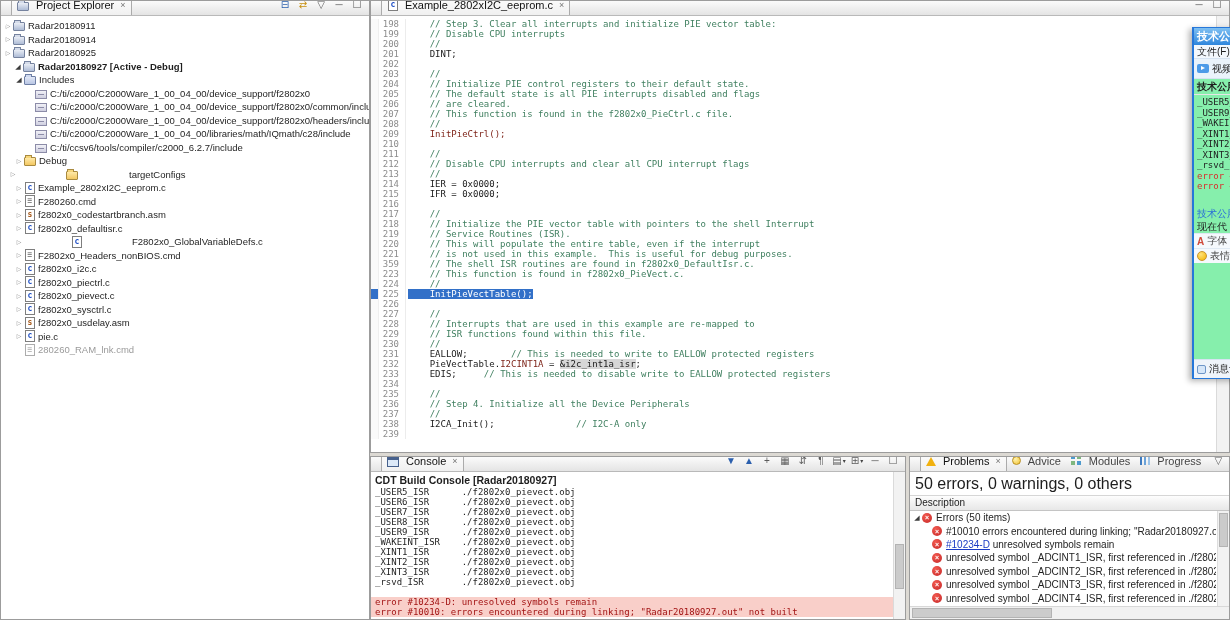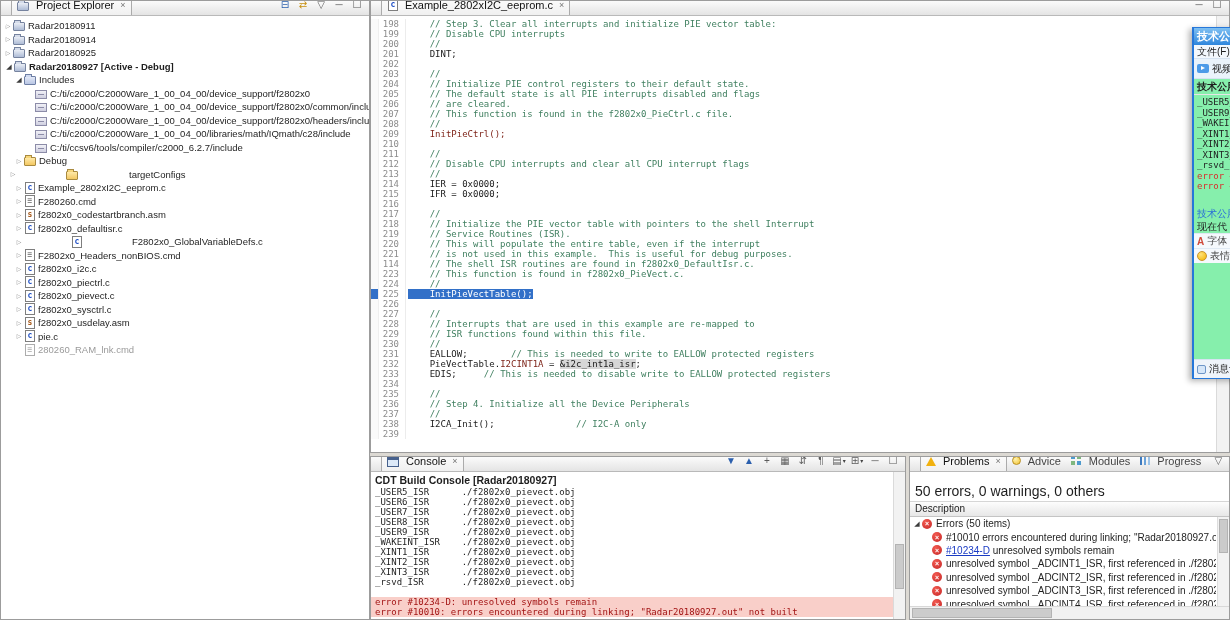--- a/index.html
+++ b/index.html
@@ -80,21 +80,21 @@
   .vscroll { position:absolute; right:0; top:0; bottom:0; width:13px; background:#F2F2F2; border-left:1px solid #DADADA; }
   .vthumb { position:absolute; left:1px; right:1px; background:#CBCBCB; border:1px solid #B3B3B3; }
 
   
   .console-body { flex:1; overflow:hidden; background:#fff; position:relative; }
   .console-title { font-weight:bold; font-size:10.5px; padding:2px 4px 1px; }
   .console-line { font-family:"DejaVu Sans Mono", monospace; font-size:9px; line-height:10px; white-space:pre; padding-left:4px; }
   .console-line.error { background:#F9CFC9; color:#A31515; }
 
   
-  .problems-summary { font-size:14px; padding:11px 5px 2px; background:#fff; }
+  .problems-summary { font-size:16px; padding:3px 5px 2px; background:#fff; }
   .col-header { height:16px; background:linear-gradient(#FDFDFD,#E7E7E7); border-top:1px solid #D6D6D6; border-bottom:1px solid #C4C4C4;
     font-size:10px; padding:1px 5px; color:#222; }
   .rows-wrap { flex:1; position:relative; overflow:hidden; }
   .prow { display:flex; align-items:center; height:13.4px; white-space:nowrap; overflow:hidden; font-size:10px; padding-right:13px; }
   .prow.group { padding-left:2px; }
   .prow.item  { padding-left:22px; }
   .err-icon { width:10px; height:10px; border-radius:50%; background:radial-gradient(circle at 35% 30%, #F25A50, #C62828);
     color:#fff; font-size:7px; font-weight:bold; display:flex; align-items:center; justify-content:center; flex:none; margin-right:4px; line-height:1; }
   .plabel { overflow:hidden; }
   .plink { color:#1A3BC4; text-decoration:underline; }
@@ -155,21 +155,21 @@
       <div class="tree-row" style="padding-left: 2px;">
         <span class="twistie collapsed">▷</span>
         <span class="ticon icon-project"></span>
         <span class="tlabel">Radar20180914</span>
       </div>
       <div class="tree-row" style="padding-left: 2px;">
         <span class="twistie collapsed">▷</span>
         <span class="ticon icon-project"></span>
         <span class="tlabel">Radar20180925</span>
       </div>
-      <div class="tree-row bold" style="padding-left: 3px;">
+      <div class="tree-row bold" style="padding-left: 12px;">
         <span class="twistie expanded">◢</span>
         <span class="ticon icon-project"></span>
         <span class="tlabel">Radar20180927  [Active - Debug]</span>
       </div>
       <div class="tree-row" style="padding-left: 13px;">
         <span class="twistie expanded">◢</span>
         <span class="ticon icon-includes"></span>
         <span class="tlabel">Includes</span>
       </div>
       <div class="tree-row" style="padding-left: 24px;">
@@ -307,21 +307,21 @@
         <div class="code-line"><span class="marker-col"></span><span class="gutter">212</span><span class="ctext"><span class="cm">    // Disable CPU interrupts and clear all CPU interrupt flags</span></span></div>
         <div class="code-line"><span class="marker-col"></span><span class="gutter">213</span><span class="ctext"><span class="cm">    //</span></span></div>
         <div class="code-line"><span class="marker-col"></span><span class="gutter">214</span><span class="ctext"><span class="cd">    IER = 0x0000;</span></span></div>
         <div class="code-line"><span class="marker-col"></span><span class="gutter">215</span><span class="ctext"><span class="cd">    IFR = 0x0000;</span></span></div>
         <div class="code-line"><span class="marker-col"></span><span class="gutter">216</span><span class="ctext"></span></div>
         <div class="code-line"><span class="marker-col"></span><span class="gutter">217</span><span class="ctext"><span class="cm">    //</span></span></div>
         <div class="code-line"><span class="marker-col"></span><span class="gutter">218</span><span class="ctext"><span class="cm">    // Initialize the PIE vector table with pointers to the shell Interrupt</span></span></div>
         <div class="code-line"><span class="marker-col"></span><span class="gutter">219</span><span class="ctext"><span class="cm">    // Service Routines (ISR).</span></span></div>
         <div class="code-line"><span class="marker-col"></span><span class="gutter">220</span><span class="ctext"><span class="cm">    // This will populate the entire table, even if the interrupt</span></span></div>
         <div class="code-line"><span class="marker-col"></span><span class="gutter">221</span><span class="ctext"><span class="cm">    // is not used in this example.  This is useful for debug purposes.</span></span></div>
-        <div class="code-line"><span class="marker-col"></span><span class="gutter">114</span><span class="ctext"><span class="cm">    // The shell ISR routines are found in f2802x0_DefaultIsr.c.</span></span></div>
+        <div class="code-line"><span class="marker-col"></span><span class="gutter">359</span><span class="ctext"><span class="cm">    // The shell ISR routines are found in f2802x0_DefaultIsr.c.</span></span></div>
         <div class="code-line"><span class="marker-col"></span><span class="gutter">223</span><span class="ctext"><span class="cm">    // This function is found in f2802x0_PieVect.c.</span></span></div>
         <div class="code-line"><span class="marker-col"></span><span class="gutter">224</span><span class="ctext"><span class="cm">    //</span></span></div>
         <div class="code-line"><span class="marker-col"><span class="marker"></span></span><span class="gutter">225</span><span class="ctext"><span class="sel">    InitPieVectTable();</span></span></div>
         <div class="code-line"><span class="marker-col"></span><span class="gutter">226</span><span class="ctext"></span></div>
         <div class="code-line"><span class="marker-col"></span><span class="gutter">227</span><span class="ctext"><span class="cm">    //</span></span></div>
         <div class="code-line"><span class="marker-col"></span><span class="gutter">228</span><span class="ctext"><span class="cm">    // Interrupts that are used in this example are re-mapped to</span></span></div>
         <div class="code-line"><span class="marker-col"></span><span class="gutter">229</span><span class="ctext"><span class="cm">    // ISR functions found within this file.</span></span></div>
         <div class="code-line"><span class="marker-col"></span><span class="gutter">230</span><span class="ctext"><span class="cm">    //</span></span></div>
         <div class="code-line"><span class="marker-col"></span><span class="gutter">231</span><span class="ctext"><span class="cd">    EALLOW;</span><span class="cm">        // This is needed to write to EALLOW protected registers</span></span></div>
         <div class="code-line"><span class="marker-col"></span><span class="gutter">232</span><span class="ctext"><span class="cd">    PieVectTable.</span><span class="fn">I2CINT1A</span><span class="cd"> = </span><span class="hl">&amp;i2c_int1a_isr</span><span class="cd">;</span></span></div>

